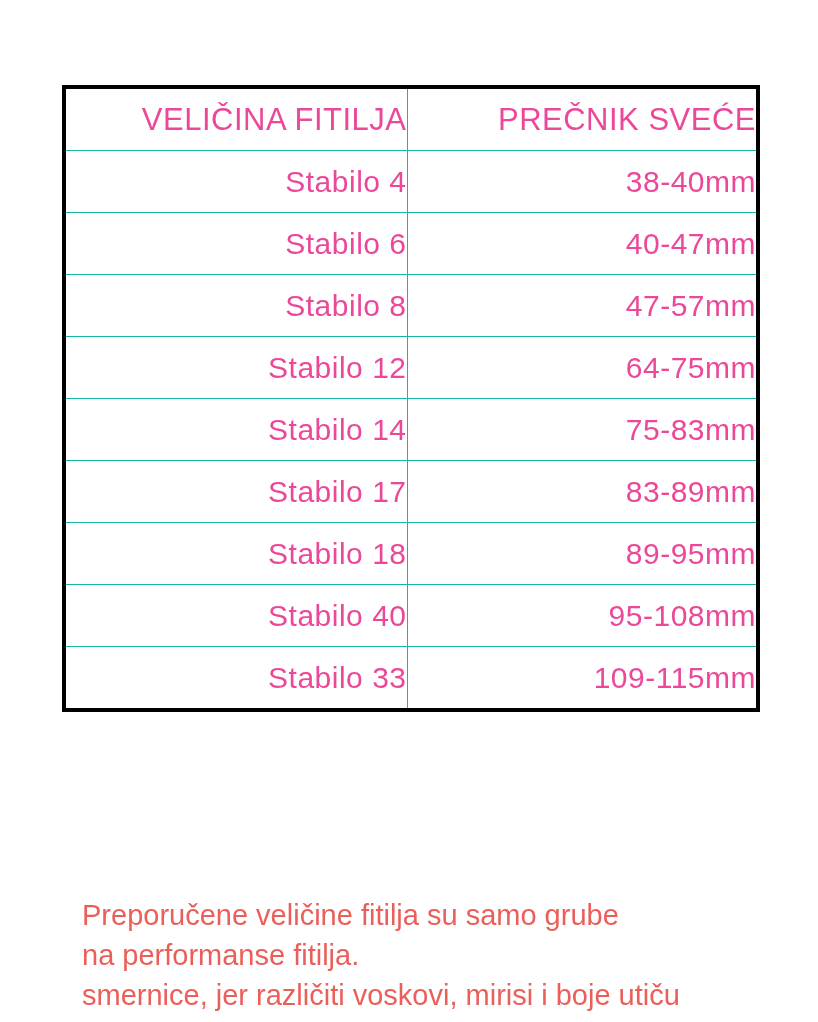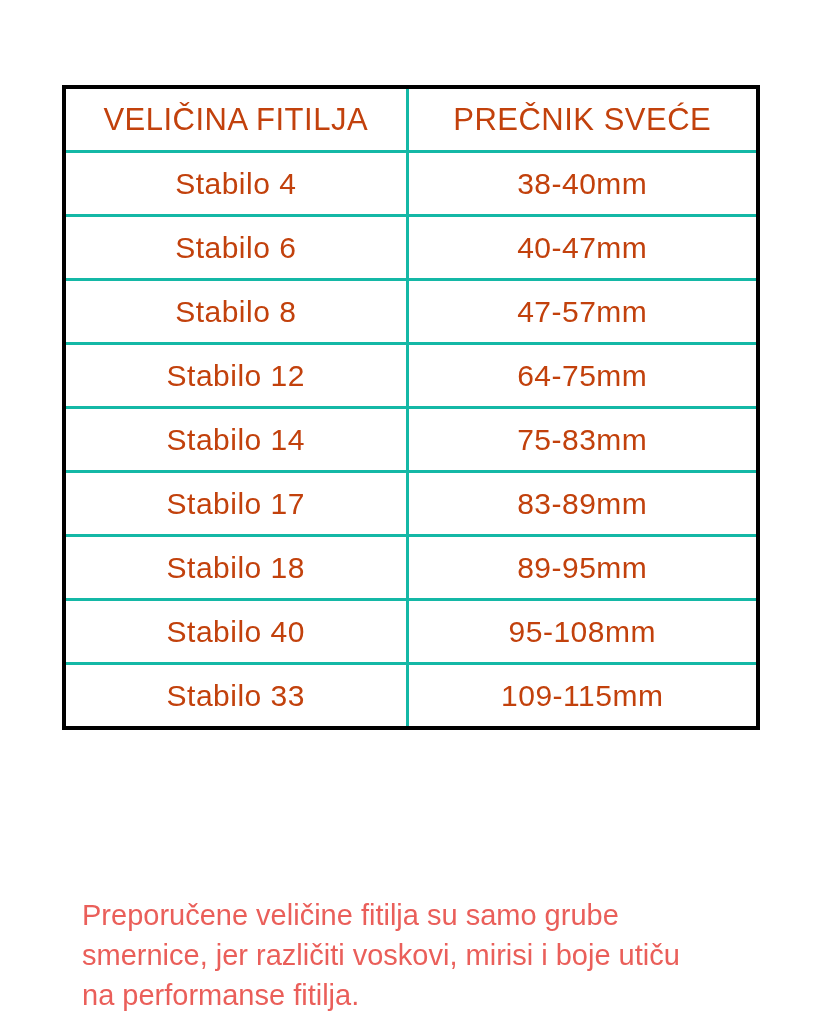--- a/index.html
+++ b/index.html
@@ -20,28 +20,28 @@
     top: 85px;
     width: 694px;
     border-collapse: collapse;
     table-layout: fixed;
     border: 4px solid #000000;
   }
   .size-table col.col-wick { width: 343px; }
   .size-table col.col-diameter { width: 351px; }
   .size-table th,
   .size-table td {
-    border: 3px solid #14b8a6;
+    border: 1px solid #14b8a6;
     height: 61px;
     padding: 0;
-    text-align: center;
+    text-align: right;
     vertical-align: middle;
     font-size: 30px;
     font-weight: 400;
-    color: #c2410c;
+    color: #ec4899;
     letter-spacing: 0.5px;
     white-space: nowrap;
   }
   .size-table th {
     font-size: 31px;
     font-weight: 400;
   }
   .note {
     position: absolute;
     left: 82px;
@@ -106,17 +106,17 @@
         </tr>
         <tr>
           <td>Stabilo 33</td>
           <td>109-115mm</td>
         </tr>
       </tbody>
   </table>
 
   <div class="note" style="color: rgb(234, 95, 90);">
       <div>Preporučene veličine fitilja su samo grube</div>
+      <div>na performanse fitilja.</div>
       <div>smernice, jer različiti voskovi, mirisi i boje utiču</div>
-      <div>na performanse fitilja.</div>
     </div>
 
 </div>
 
 </body></html>

